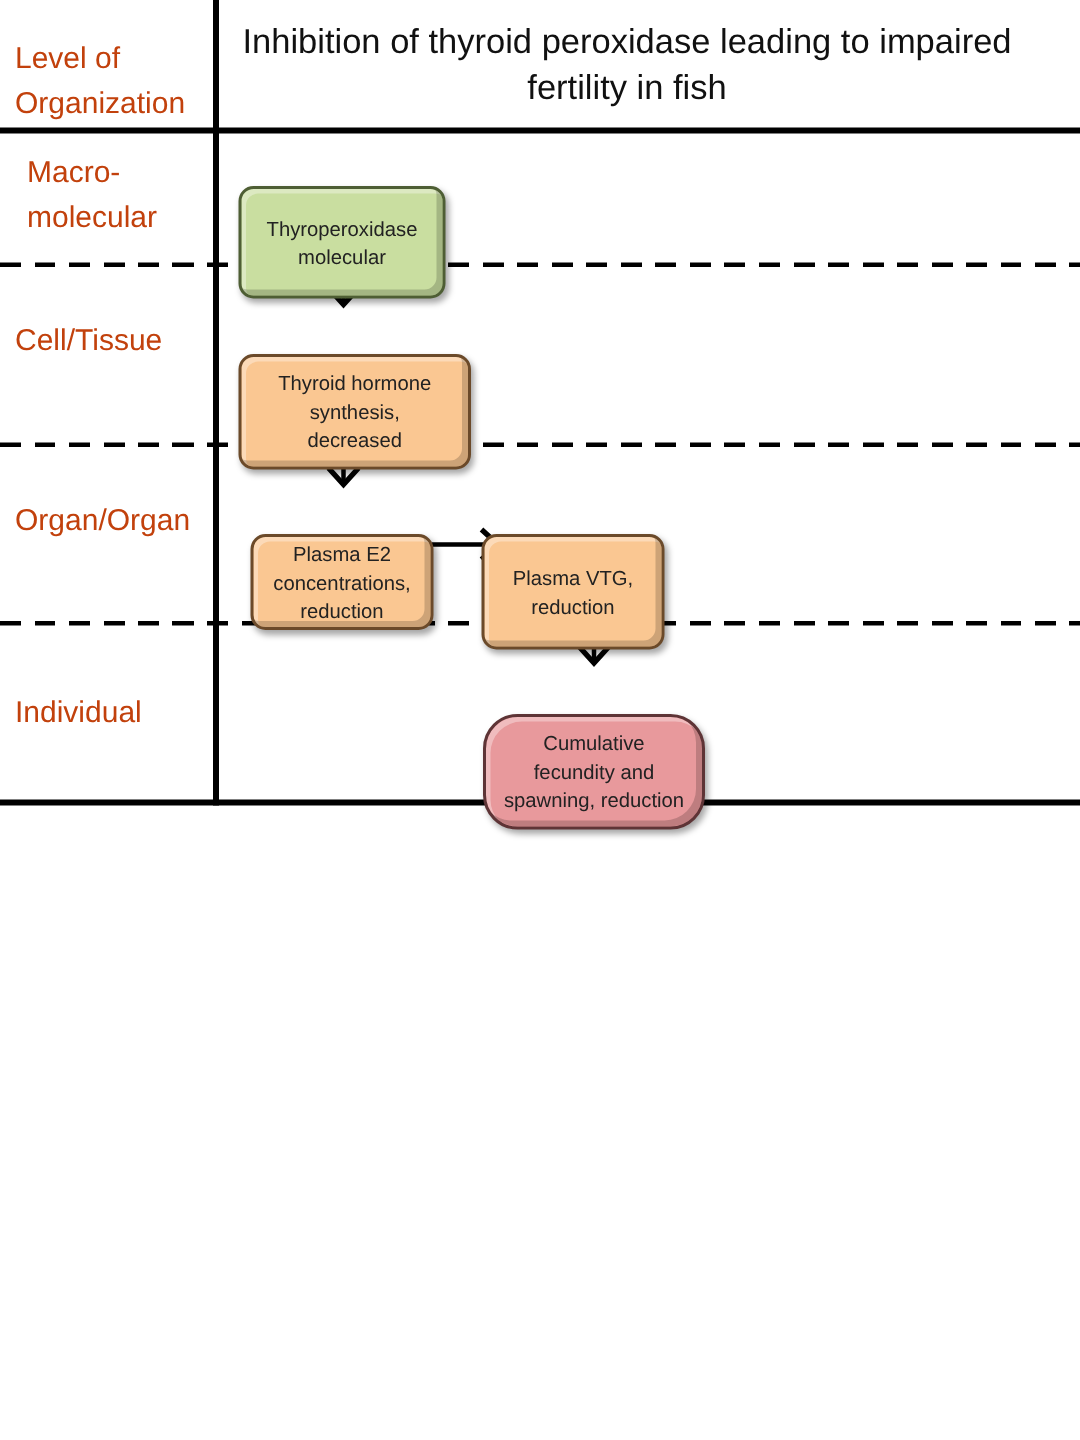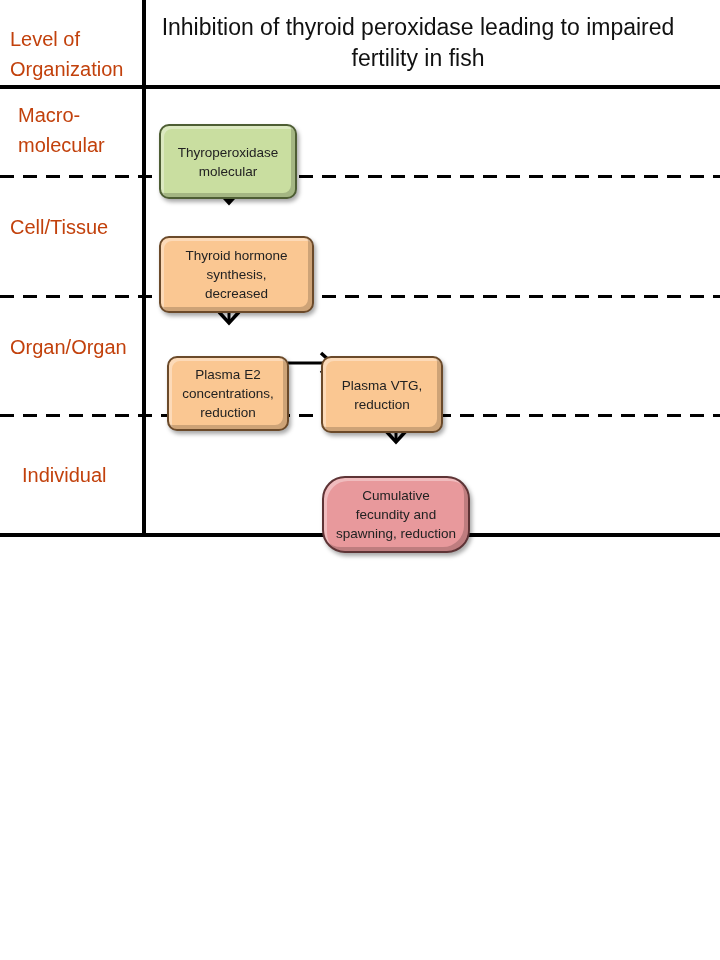--- a/index.html
+++ b/index.html
@@ -38,21 +38,21 @@
 <div class="lvl" style="top:100px; left:18px;">
   <div>Macro-</div>
   <div>molecular</div>
 </div>
 <div class="lvl" style="top:212px;">
   <div>Cell/Tissue</div>
 </div>
 <div class="lvl" style="top:332px;">
   <div>Organ/Organ</div>
 </div>
-<div class="lvl" style="top:460px;margin-left:12px;">
+<div class="lvl" style="top:460px;">
   <div>Individual</div>
 </div>
 
 <svg class="arrows">
   <g stroke="#000" stroke-width="3" fill="none">
     <line x1="229" y1="166" x2="229" y2="202"></line>
     <polyline points="219,192 229,203 239,192" stroke-width="3.5"></polyline>
     <line x1="229" y1="280" x2="229" y2="322"></line>
     <polyline points="219,312 229,323 239,312" stroke-width="3.5"></polyline>
     <line x1="288" y1="363" x2="332" y2="363"></line>
@@ -68,21 +68,21 @@
     <div>molecular</div>
   </div>
 </div>
 <div class="box orange" style="left:159px; top:204px; width:155px; height:77px;">
   <div>
     <div>Thyroid hormone</div>
     <div>synthesis,</div>
     <div>decreased</div>
   </div>
 </div>
-<div class="box orange" style="left:167px; top:324px; width:122px; height:75px;">
+<div class="box orange" style="left:167px; top:324px; width:122px; height:64px;">
   <div>
     <div>Plasma E2</div>
     <div>concentrations,</div>
     <div>reduction</div>
   </div>
 </div>
 <div class="box orange" style="left:321px; top:324px; width:122px; height:77px;">
   <div>
     <div>Plasma VTG,</div>
     <div>reduction</div>

